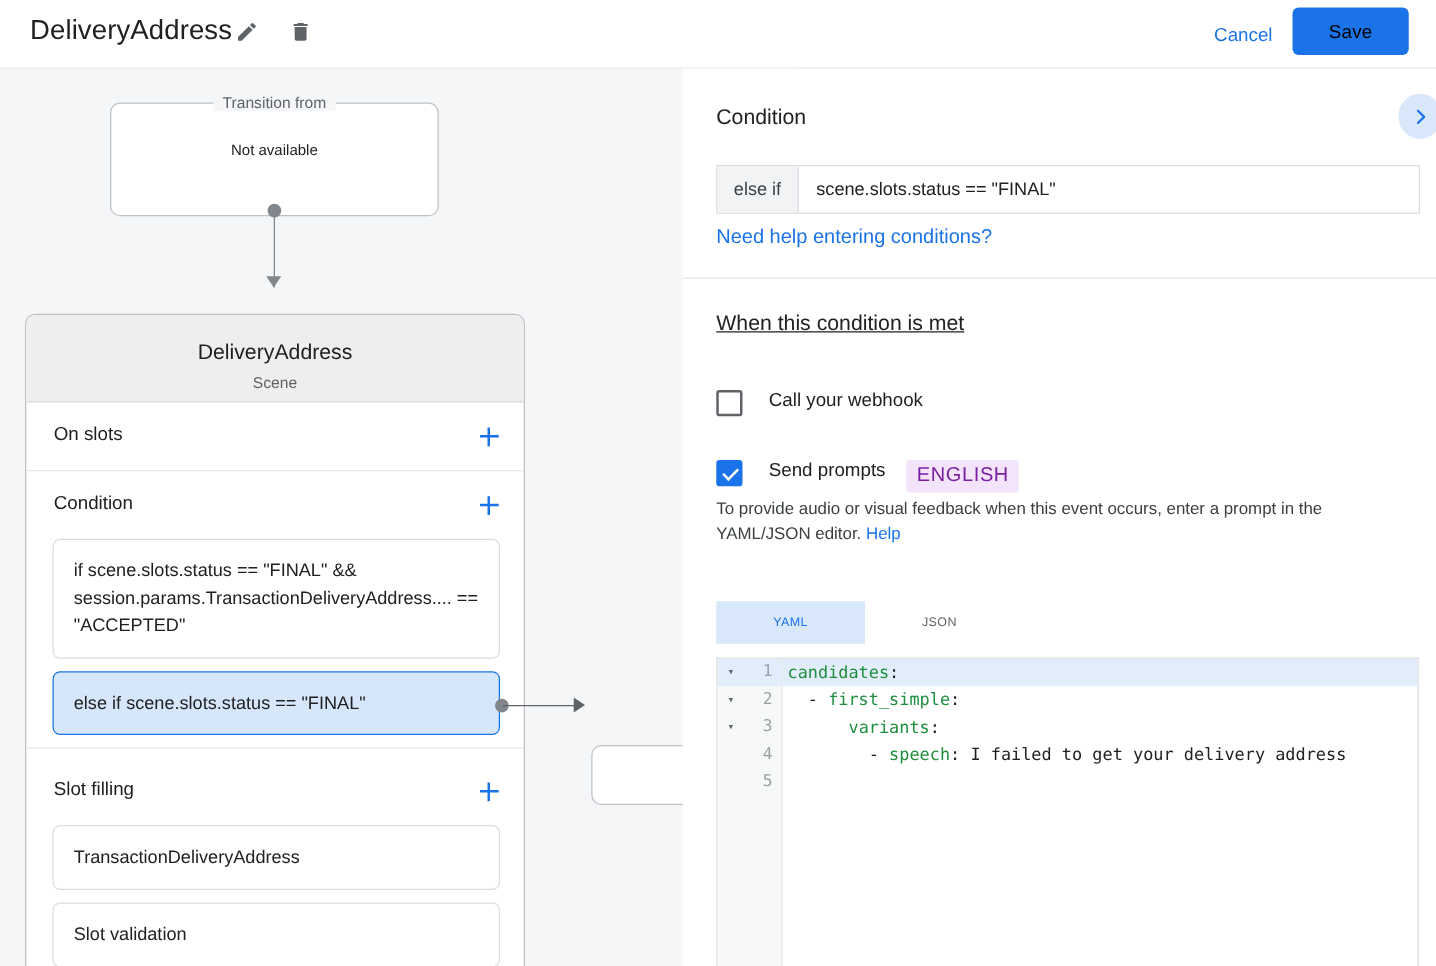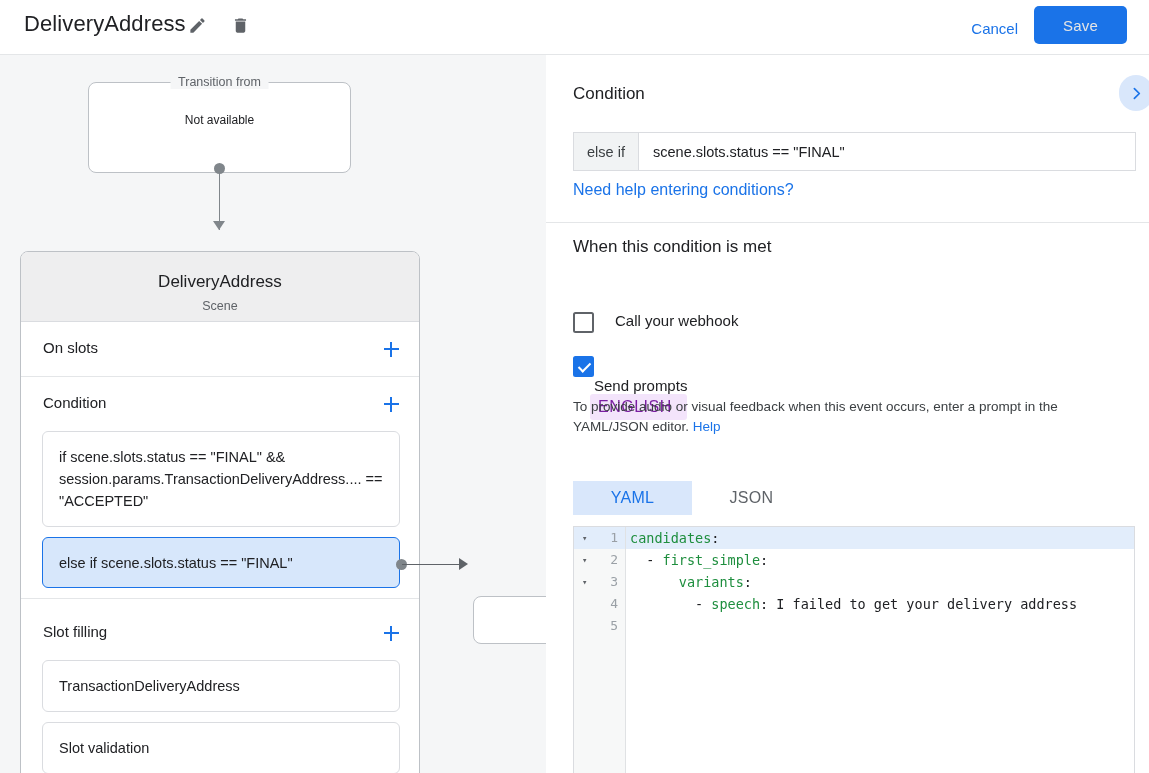--- a/index.html
+++ b/index.html
@@ -66,21 +66,21 @@
     background: transparent;
     border-radius: 4px;
     cursor: pointer;
     font-family: inherit;
   }
   .save-btn {
     position: absolute;
     right: 22px; top: 6px;
     width: 93px; height: 38px;
     background: #1a73e8;
-    color: #e5e5e5;
+    color: #000000;
     font-size: 15px;
     border: none;
     border-radius: 5px;
     cursor: pointer;
     font-family: inherit;
     letter-spacing: .2px;
   }
 
   
   .canvas {
@@ -329,29 +329,29 @@
   }
   #cond-help {
     position: absolute;
     left: 27px; top: 126px;
     font-size: 16px;
     text-align: center;
   }
 
   
   #met-block { top: 169px; height: 549px; }
-  #met-heading { top: 13px; }
+  #met-heading { top: 25px; text-decoration: underline; }
 
   .check-row {
     position: absolute;
     left: 27px;
     display: flex;
   }
   #row-webhook { top: 88px; }
-  #row-prompts { top: 132px; flex-direction: column; }
+  #row-prompts { top: 144px; }
 
   .checkbox {
     width: 21px; height: 21px;
     box-sizing: border-box;
     border: 2px solid #5f6368;
     border-radius: 2.5px;
     background: #ffffff;
     cursor: pointer;
     position: relative;
     flex: 0 0 auto;
@@ -399,21 +399,21 @@
     left: 27px; top: 257px;
     display: flex;
     align-items: stretch;
     height: 34px;
   }
   .tab {
     width: 119px;
     display: flex;
     align-items: center;
     justify-content: center;
-    font-size: 16px;
+    font-size: 10px;
     color: #5f6368;
     cursor: pointer;
     letter-spacing: .3px;
   }
   .tab.active {
     background: #d9e7fb;
     color: #1a73e8;
   }
 
   

